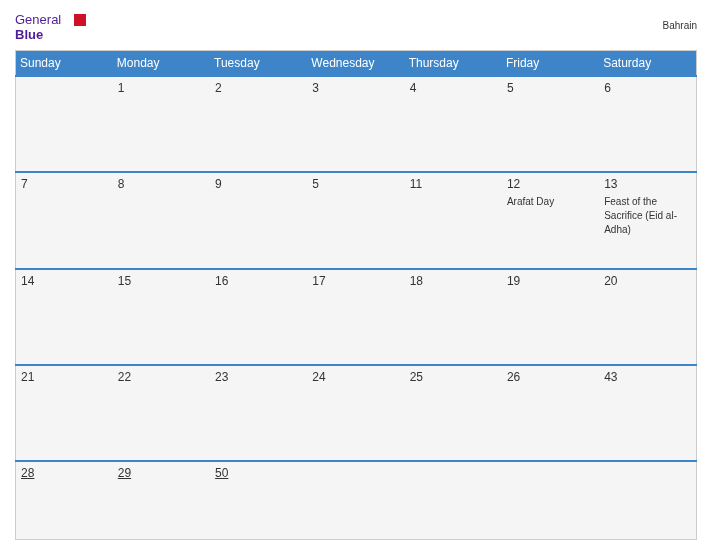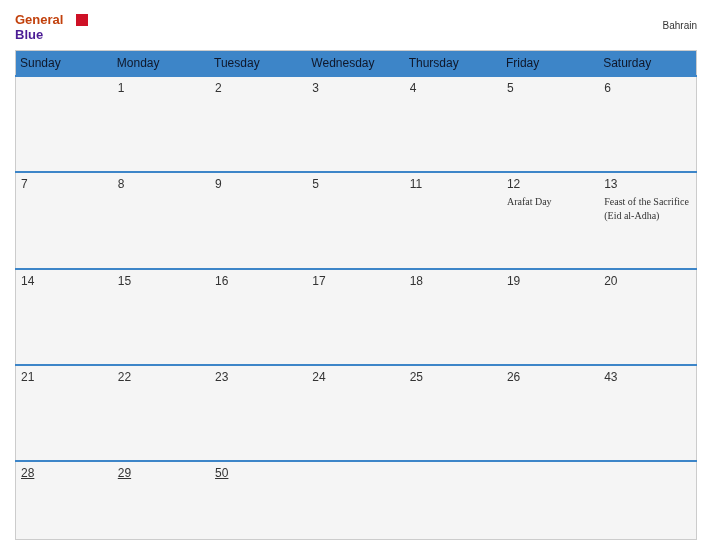--- a/index.html
+++ b/index.html
@@ -41,21 +41,21 @@
     }
     .calendar {
       flex: 1;
       border: 1px solid #ccc;
       border-collapse: collapse;
       width: 100%;
       table-layout: fixed;
     }
     .calendar th {
       background-color: #3d85c8;
-      color: #0f172a;
+      color: #ffffff;
       font-size: 12px;
       font-weight: normal;
       padding: 5px 4px;
       text-align: left;
       border: none;
     }
     .calendar td {
       border-top: 2px solid #3d85c8;
       vertical-align: top;
       padding: 4px 5px;
@@ -70,41 +70,40 @@
     .day-number {
       font-size: 12px;
       color: #333;
       display: block;
       margin-bottom: 3px;
     }
     .event-text {
       font-size: 10px;
       color: #333;
       line-height: 1.3;
-      font-family: Liberation Serif, serif;
     }
     .last-row td {
       height: 65px;
       text-decoration: underline;
     }
     table {
       width: 100%;
       border-collapse: collapse;
       table-layout: fixed;
     }
   </style>
 </head>
 <body>
 
 <div class="page">
   <div class="header">
     <div class="logo">
       <div style="display:flex; flex-direction:column; align-items:flex-start; line-height:1.1;">
         <span>
-          <span style="font-size:13px; color:#c2410c; font-weight:bold;">General</span>
+          <span style="font-size:13px; color:#4c1d95; font-weight:normal;">General</span>
           
           <svg width="18" height="12" style="vertical-align:middle; margin-left:2px;">
             <rect width="18" height="12" fill="#CE1126"></rect>
             <rect width="6" height="12" fill="white"></rect>
             <polygon points="6,0 9,2 6,4 9,6 6,8 9,10 6,12" fill="#CE1126"></polygon>
           </svg>
         </span>
         <span style="font-size:13px; color:#4c1d95; font-weight:bold;">Blue</span>
       </div>
     </div>

